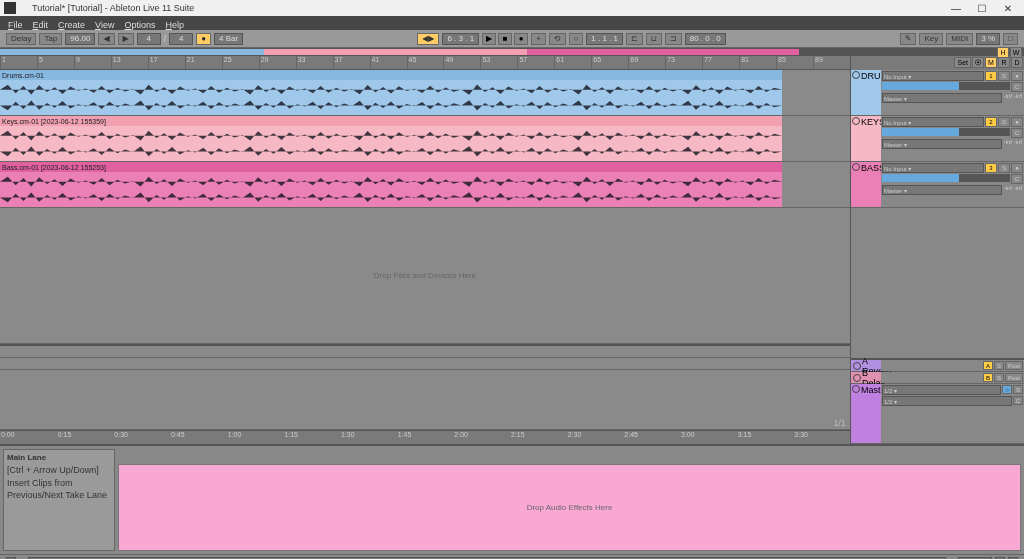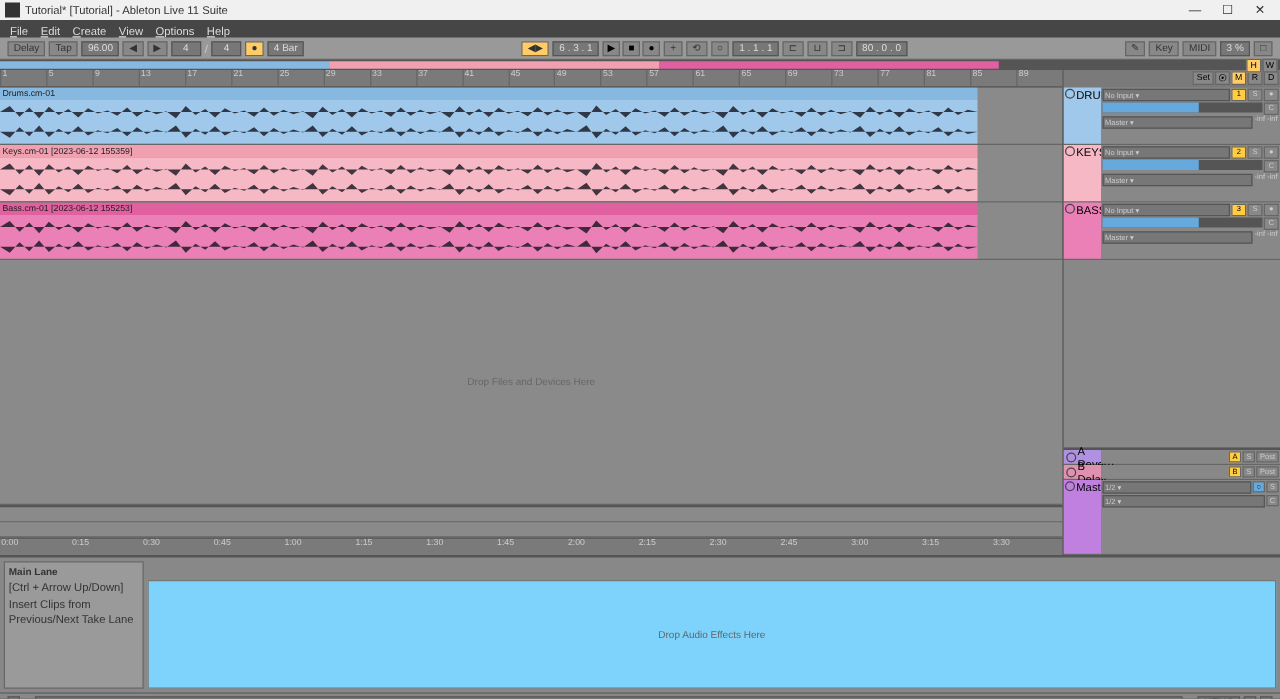--- a/index.html
+++ b/index.html
@@ -1,19 +1,19 @@
 <!DOCTYPE html>
 <html><head>
 <meta charset="utf-8">
 <style>
 * { margin: 0; padding: 0; box-sizing: border-box; font-family: Tahoma, Arial, sans-serif; font-size: 9px; user-select: none; }
 body { background: #464646; width: 1024px; height: 559px; overflow: hidden; color: #000; }
 
 .titlebar { height: 16px; background: #f0f0f0; display: flex; align-items: center; padding: 0 4px; justify-content: space-between; }
-.titlebar-left { display: flex; align-items: center; gap: 4px; }
+.titlebar-left { display: flex; align-items: center; gap: 16px; }
 .titlebar-icon { width: 12px; height: 12px; background: #333; }
 .titlebar-title { font-size: 9px; color: #333; }
 .titlebar-controls { display: flex; gap: 2px; }
 .titlebar-btn { width: 24px; height: 14px; display: flex; align-items: center; justify-content: center; font-size: 10px; color: #333; }
 
 .menubar { height: 14px; background: #464646; display: flex; align-items: flex-end; padding: 0 4px; gap: 2px; }
 .menu-item { padding: 0 4px; color: #ddd; font-size: 9px; }
 .menu-item u { text-decoration: underline; }
 
 .controlbar { height: 18px; background: #999; display: flex; align-items: center; padding: 0 6px; gap: 3px; border-bottom: 1px solid #666; }
@@ -94,21 +94,21 @@
 .return-controls { flex: 1; display: flex; gap: 1px; padding: 1px; background: #888; }
 .rc-btn { width: 10px; height: 9px; font-size: 6px; display: flex; align-items: center; justify-content: center; border: 1px solid #666; }
 
 .master-row { display: flex; height: 60px; border-bottom: 1px solid #666; }
 
 .bottom-panel { height: 110px; display: flex; background: #888; border-top: 2px solid #555; }
 .info-box { width: 112px; background: #9a9a9a; border: 1px solid #666; margin: 3px; padding: 3px; font-size: 7px; color: #333; overflow: hidden; }
 .info-title { font-weight: bold; font-size: 8px; margin-bottom: 2px; }
 .info-text { line-height: 1.3; margin-bottom: 3px; }
 .info-shortcuts { font-size: 6px; line-height: 1.4; }
-.effects-drop { flex: 1; display: flex; align-items: center; justify-content: center; color: #666; font-size: 8px; background: #7dd3fc; margin: 18px 3px 3px 0; border: 1px solid #777; }
+.effects-drop { flex: 1; display: flex; align-items: center; justify-content: center; color: #666; font-size: 8px; background: #f9a8d4; margin: 18px 3px 3px 0; border: 1px solid #777; }
 
 .statusbar { height: 15px; background: #888; display: flex; align-items: center; padding: 0 6px; gap: 6px; font-size: 8px; color: #444; justify-content: space-between; border-top: 1px solid #666; }
 .sb-left { display: flex; align-items: center; gap: 3px; }
 .sb-tri { width: 10px; height: 10px; background: #777; border: 1px solid #555; display: flex; align-items: center; justify-content: center; }
 .sb-scroll { flex: 1; height: 10px; background: #777; border: 1px solid #555; margin: 0 6px; }
 .sb-right { display: flex; align-items: center; gap: 3px; }
 .sb-badge { padding: 0 4px; background: #777; border: 1px solid #555; height: 10px; display: flex; align-items: center; }
 </style>
 </head>
 <body>
@@ -236,20 +236,23 @@
                   <div class="waveform"></div>
                 </div>
       </div>
     </div>
           </div>
         </div>
       <div class="drop-zone">Drop Files and Devices Here</div>
       <div class="return-tracks">
         <div class="return-track"></div>
         <div class="return-track"></div>
+        <div class="return-track" style="height:60px">
+          <div class="zoom-indicator">1/1</div>
+        </div>
       </div>
     </div>
     <div class="time-ruler-bottom" id="time-ruler">
         <div class="time-tick" style="left: 0%;">0:00</div>
         <div class="time-tick" style="left: 6.66667%;">0:15</div>
         <div class="time-tick" style="left: 13.3333%;">0:30</div>
         <div class="time-tick" style="left: 20%;">0:45</div>
         <div class="time-tick" style="left: 26.6667%;">1:00</div>
         <div class="time-tick" style="left: 33.3333%;">1:15</div>
         <div class="time-tick" style="left: 40%;">1:30</div>

